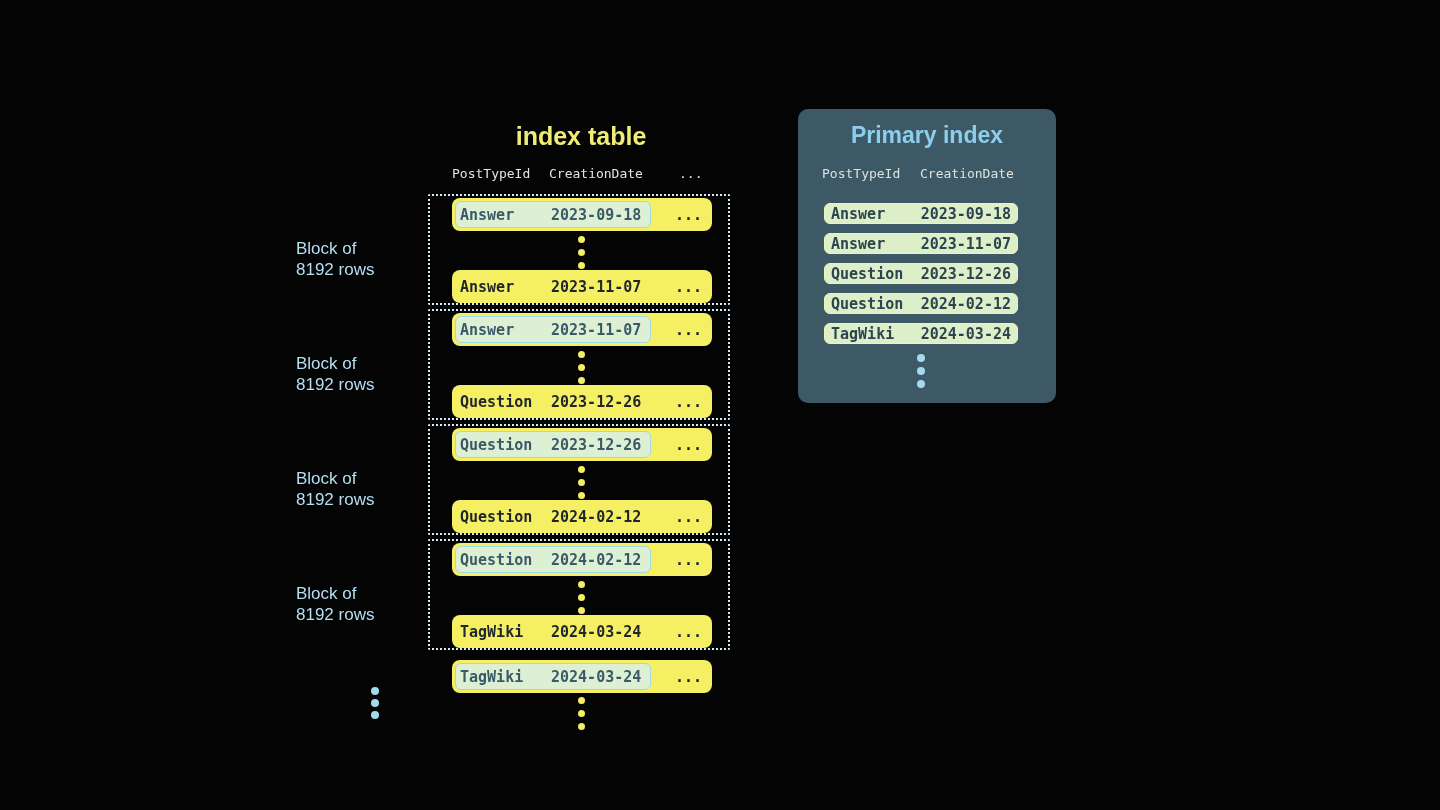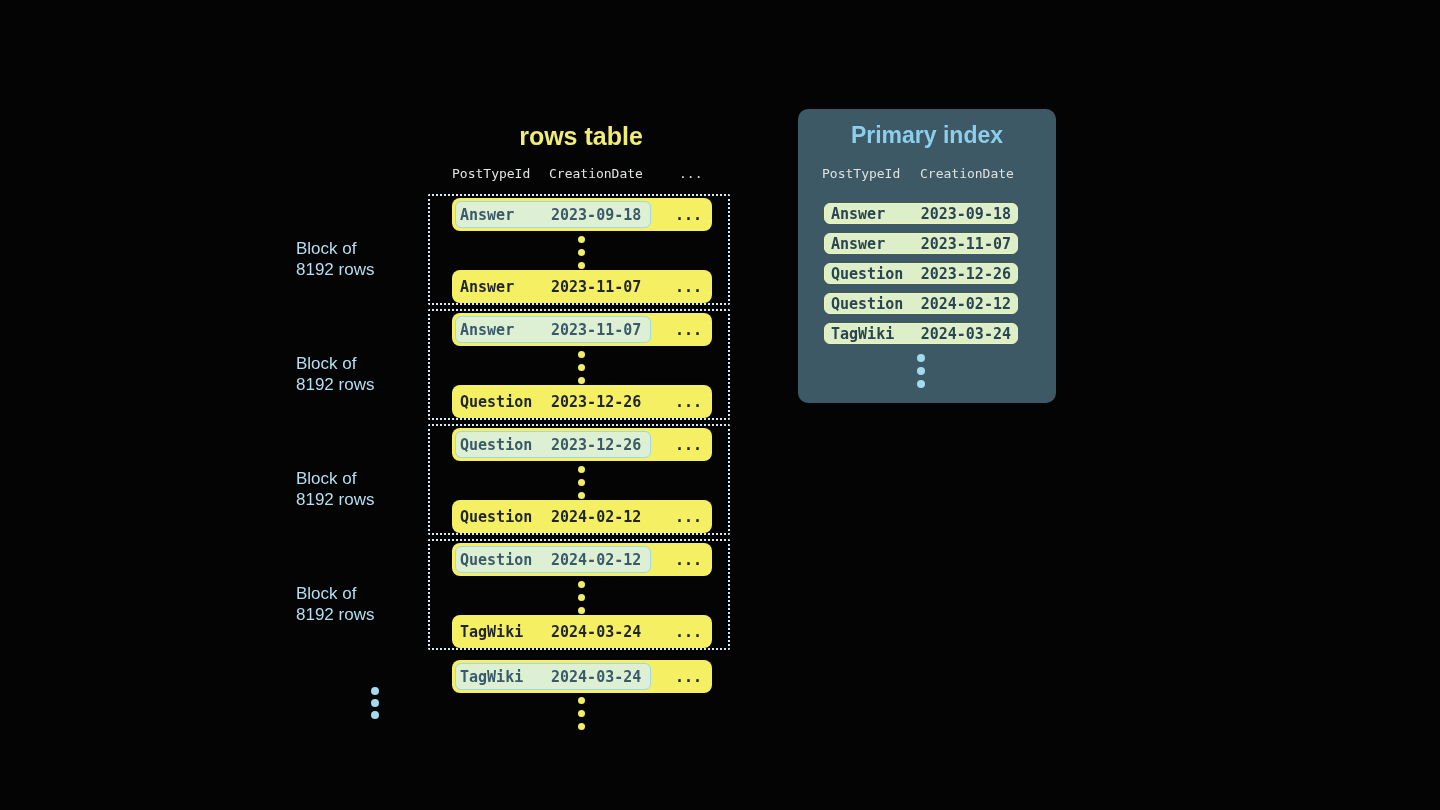--- a/index.html
+++ b/index.html
@@ -90,21 +90,21 @@
   .pr1{top:94px;} .pr2{top:124px;} .pr3{top:154px;} .pr4{top:184px;} .pr5{top:214px;}
   .idots i{width:8px;height:8px;background:#a5daee;margin-top:5px;}
   .idots i:first-child{margin-top:0;}
   .idots{left:119px;top:245px;}
 </style>
 </head>
 <body>
 
 <div class="stage">
 
-  <div class="pt-title">rows table</div>
+  <div class="pt-title">index table</div>
   <div class="pt-headers">
     <span class="h h1">PostTypeId</span>
     <span class="h h2">CreationDate</span>
     <span class="h h3">...</span>
   </div>
 
   <div class="block-label lbl1">
     <span>Block of</span><br>
     <span>8192 rows</span>
   </div>

